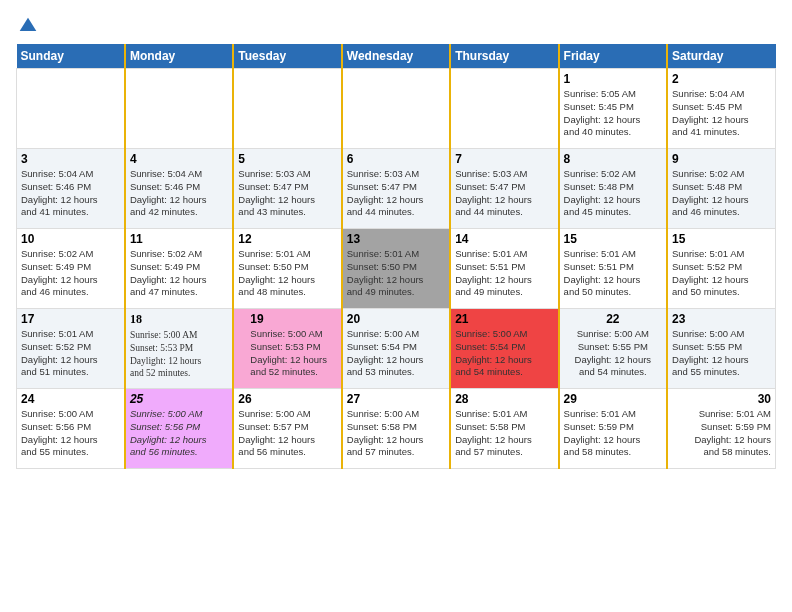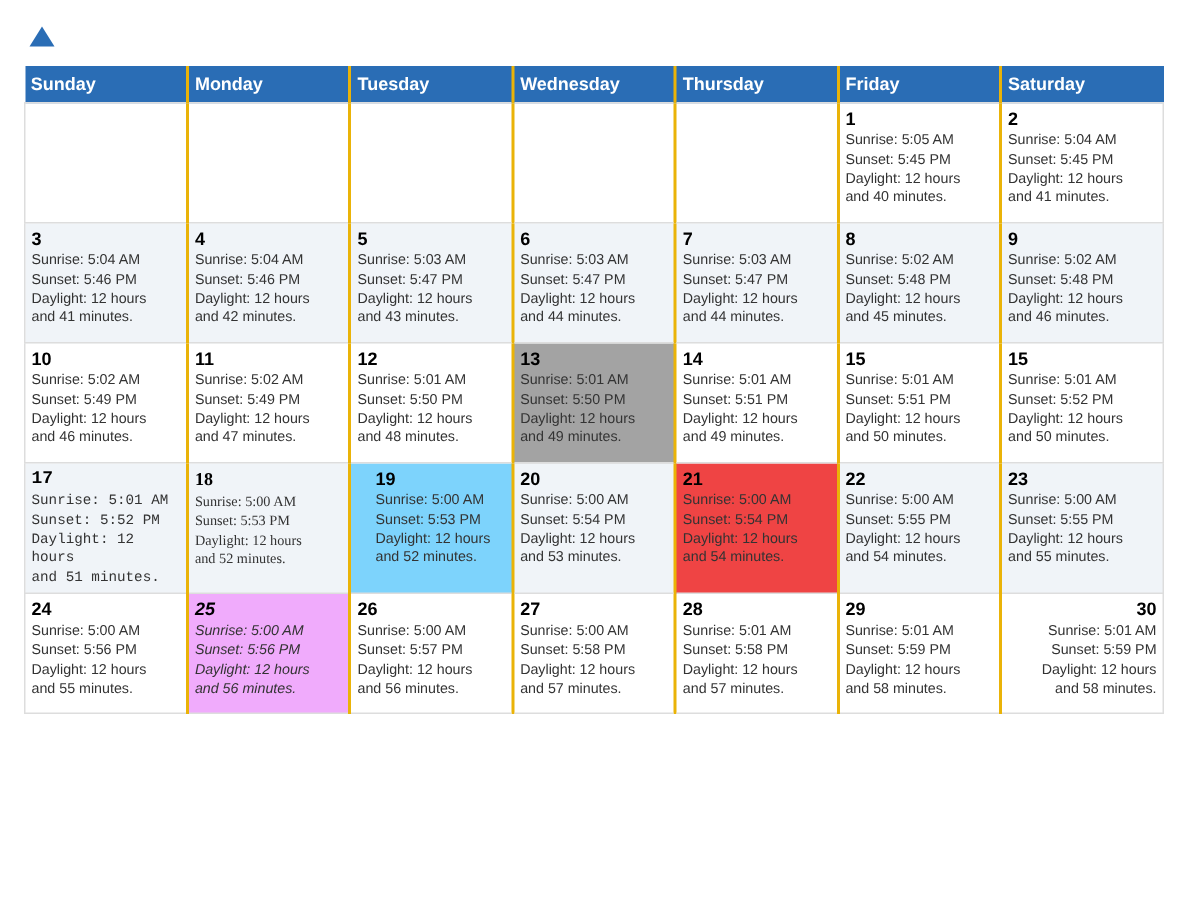--- a/index.html
+++ b/index.html
@@ -244,56 +244,56 @@
         </td>
         <td style="background-color: rgb(255, 255, 255);">
           <div class="day-number">15</div>
           <div class="day-info" style="white-space: pre-line;">Sunrise: 5:01 AM
 Sunset: 5:52 PM
 Daylight: 12 hours
 and 50 minutes.</div>
         </td>
       </tr>
       <tr>
-        <td style="background-color: rgb(240, 244, 248); font-family: Liberation Mono, monospace;">
+        <td style="background-color: rgb(240, 244, 248);">
           <div class="day-number">17</div>
           <div class="day-info" style="white-space: pre-line;">Sunrise: 5:01 AM
 Sunset: 5:52 PM
 Daylight: 12 hours
 and 51 minutes.</div>
         </td>
         <td style="background-color: rgb(240, 244, 248); font-family: Liberation Serif, serif;">
           <div class="day-number">18</div>
           <div class="day-info" style="white-space: pre-line;">Sunrise: 5:00 AM
 Sunset: 5:53 PM
 Daylight: 12 hours
 and 52 minutes.</div>
         </td>
-        <td style="background-color: #7dd3fc; padding-left: 16px;">
+        <td style="background-color: #f9a8d4; padding-left: 16px;">
           <div class="day-number">19</div>
           <div class="day-info" style="white-space: pre-line;">Sunrise: 5:00 AM
 Sunset: 5:53 PM
 Daylight: 12 hours
 and 52 minutes.</div>
         </td>
         <td style="background-color: rgb(240, 244, 248);">
           <div class="day-number">20</div>
           <div class="day-info" style="white-space: pre-line;">Sunrise: 5:00 AM
 Sunset: 5:54 PM
 Daylight: 12 hours
 and 53 minutes.</div>
         </td>
         <td style="background-color: #ef4444;">
           <div class="day-number">21</div>
           <div class="day-info" style="white-space: pre-line;">Sunrise: 5:00 AM
 Sunset: 5:54 PM
 Daylight: 12 hours
 and 54 minutes.</div>
         </td>
-        <td style="background-color: rgb(240, 244, 248);">
+        <td style="background-color: rgb(240, 244, 248); text-align: center;">
           <div class="day-number">22</div>
           <div class="day-info" style="white-space: pre-line;">Sunrise: 5:00 AM
 Sunset: 5:55 PM
 Daylight: 12 hours
 and 54 minutes.</div>
         </td>
         <td style="background-color: rgb(240, 244, 248);">
           <div class="day-number">23</div>
           <div class="day-info" style="white-space: pre-line;">Sunrise: 5:00 AM
 Sunset: 5:55 PM

